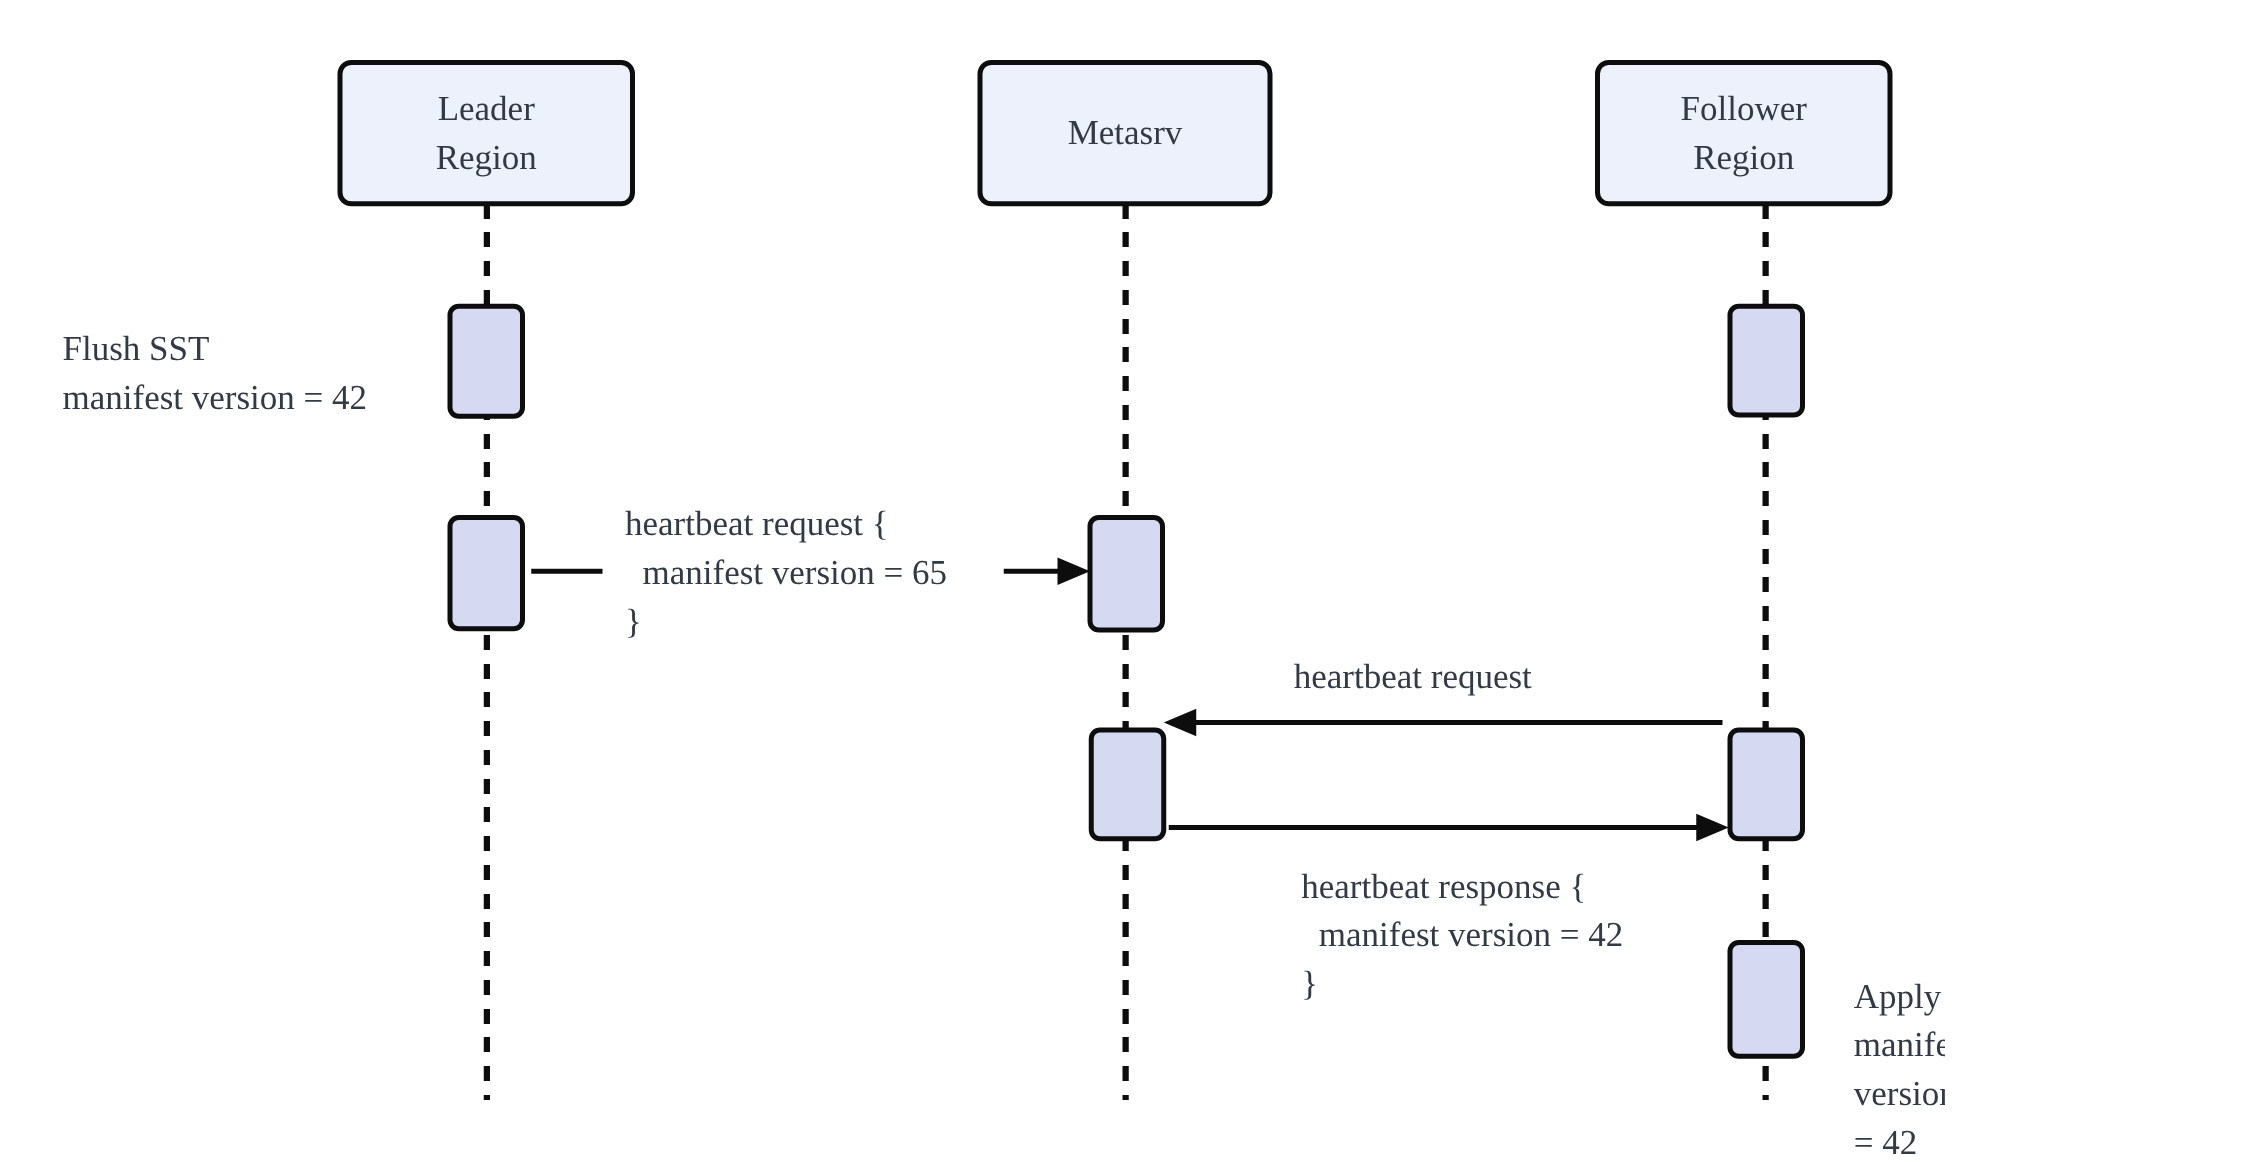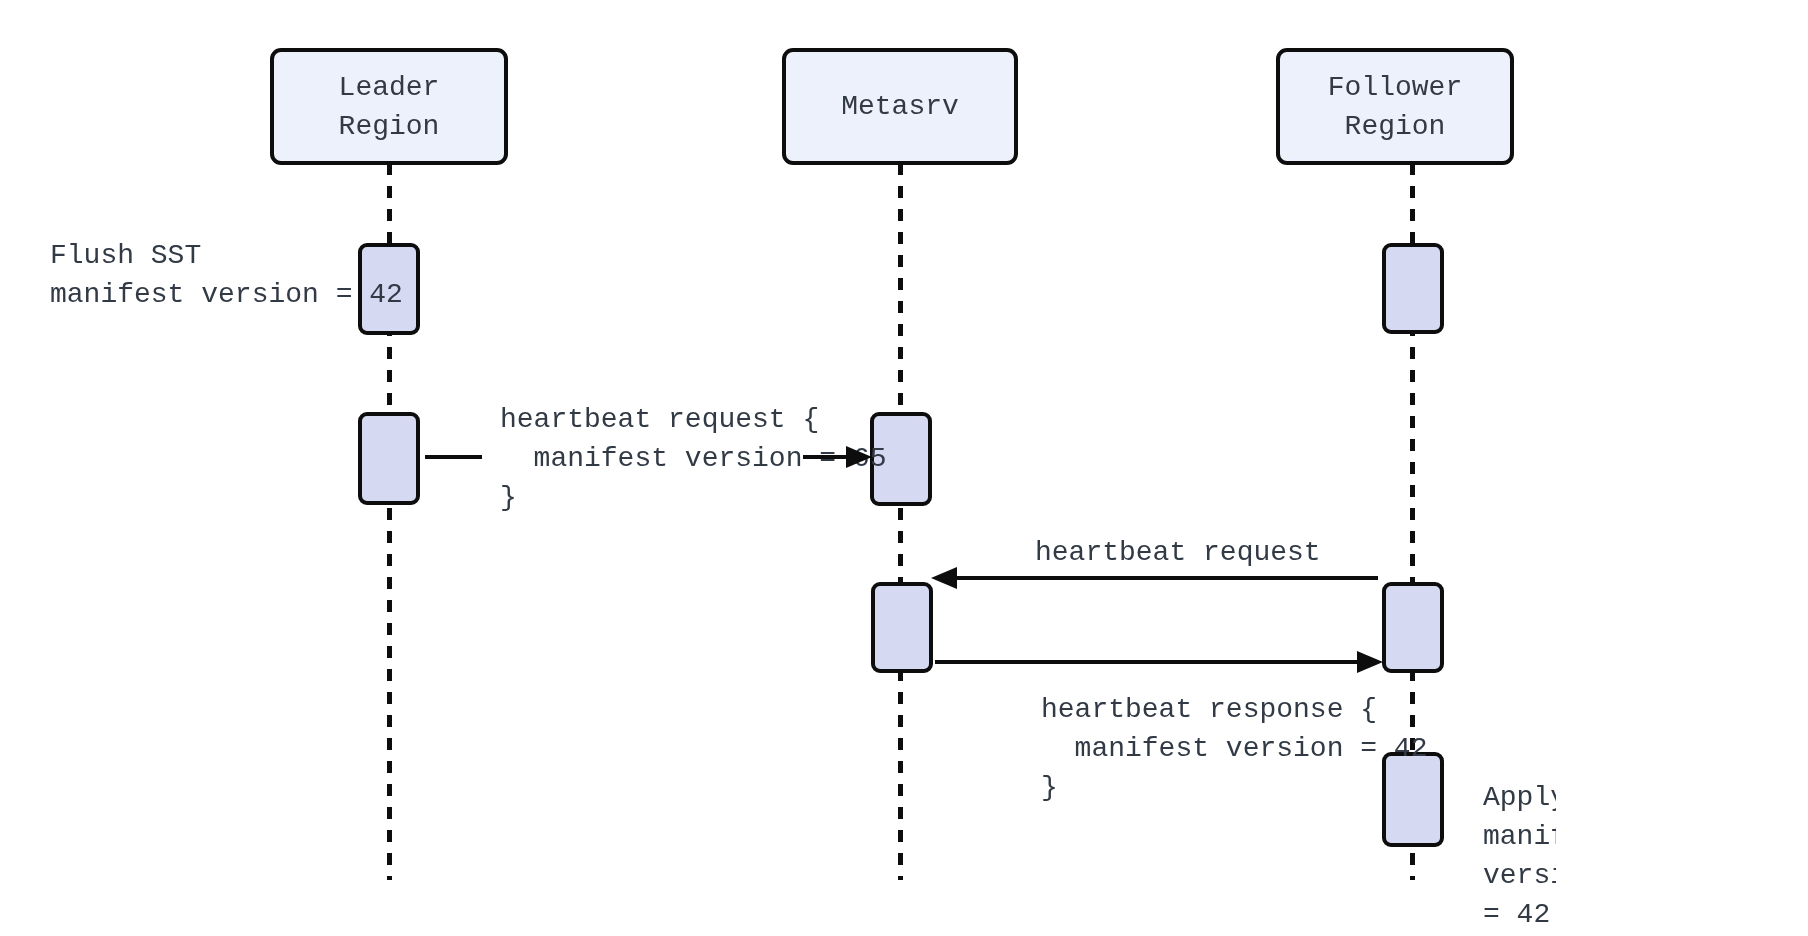--- a/index.html
+++ b/index.html
@@ -1,21 +1,21 @@
 <!DOCTYPE html>
 <html style="--background: #ffffff; --participant-fill: #edf1fb; --activation-fill: #d6d9f2; --stroke: #0d0d0d; --text: #323a45;"><head>
 <meta charset="utf-8">
 <style>
   :root { --background:#ffffff; --participant-fill:#edf1fb; --activation-fill:#d6d9f2; --stroke:#0d0d0d; --text:#323a45; }
   * { margin:0; padding:0; box-sizing:border-box; }
   html,body { background:var(--background); }
   .canvas {
     position:relative; width:1556px; height:936px;
     background:var(--background); overflow:hidden;
-    font-family:Liberation Mono, monospace;
+    font-family:Liberation Serif, serif;
     color:var(--text);
   }
   .lifeline {
     position:absolute; width:5px; top:163px; height:717px;
     background:repeating-linear-gradient(to bottom, var(--stroke) 0 12px, transparent 12px 23px);
   }
   .participant {
     position:absolute; top:48px; height:117px;
     background:var(--participant-fill);
     border:4px solid var(--stroke); border-radius:11px;
@@ -59,33 +59,33 @@
   </div>
 
   <div class="activation" style="left:358px;  top:243px; height:92px;"></div>
   <div class="activation" style="left:1382px; top:243px; height:91px;"></div>
   <div class="activation" style="left:358px;  top:412px; height:93px;"></div>
   <div class="activation" style="left:870px;  top:412px; height:94px;"></div>
   <div class="activation" style="left:871px;  top:582px; height:91px;"></div>
   <div class="activation" style="left:1382px; top:582px; height:91px;"></div>
   <div class="activation" style="left:1382px; top:752px; height:95px;"></div>
 
-  <div class="note" style="left:50px; top:236px;">Flush SST
+  <div class="note" style="left:50px; top:260px;">Flush SST
 manifest version = 42</div>
   <div class="note" style="left:1483px; top:757px;margin-top:21px;">Apply
 manifest version = 42</div>
 
   <div class="msgline" style="left:425px; top:455px; width:57px;"></div>
   <div class="note" style="left:500px; top:400px;">heartbeat request {
   manifest version = 65
 }</div>
   <div class="msgline" style="left:803px; top:455px; width:50px;"></div>
   <div class="arrowhead right" style="left:846px; top:446px;"></div>
 
-  <div class="note" style="left:1035px; top:522px;margin-top:11px;">heartbeat request</div>
+  <div class="note" style="left:1035px; top:522px;">heartbeat request</div>
   <div class="msgline" style="left:953px; top:576px; width:425px;"></div>
   <div class="arrowhead left" style="left:931px; top:567px;"></div>
 
   <div class="msgline" style="left:935px; top:660px; width:424px;"></div>
   <div class="arrowhead right" style="left:1357px; top:651px;"></div>
   <div class="note" style="left:1025px; top:690px;margin-left:16px;">heartbeat response {
   manifest version = 42
 }</div>
 
 </div>

